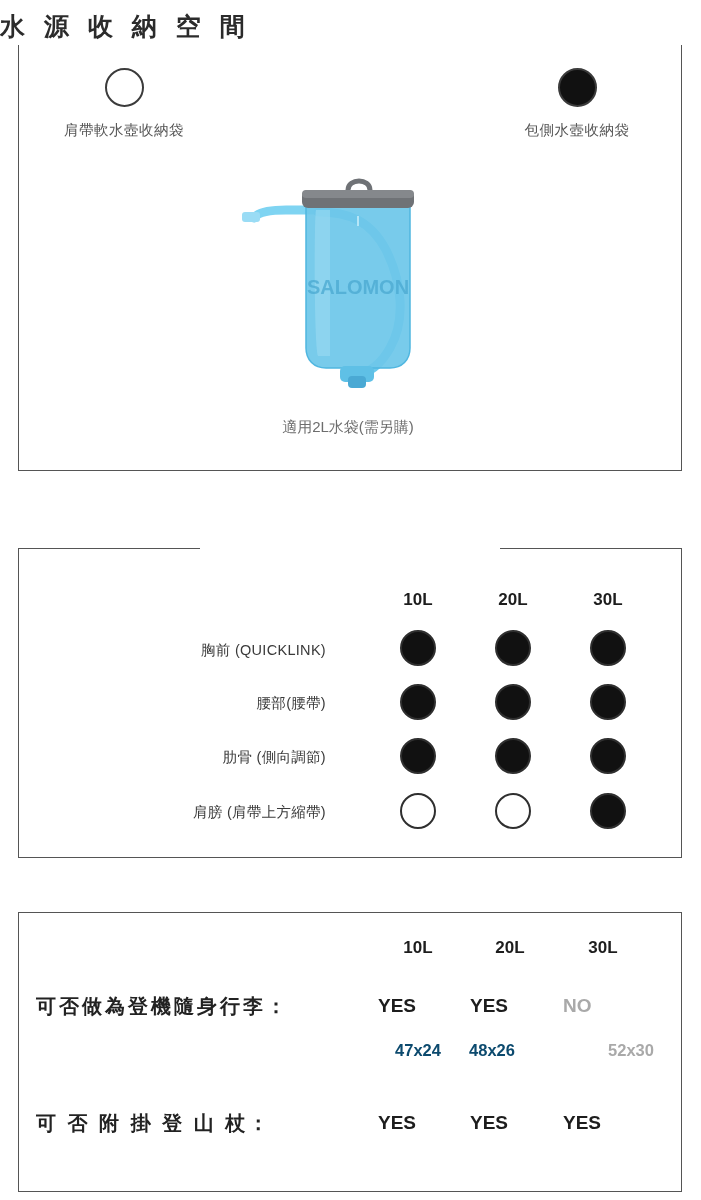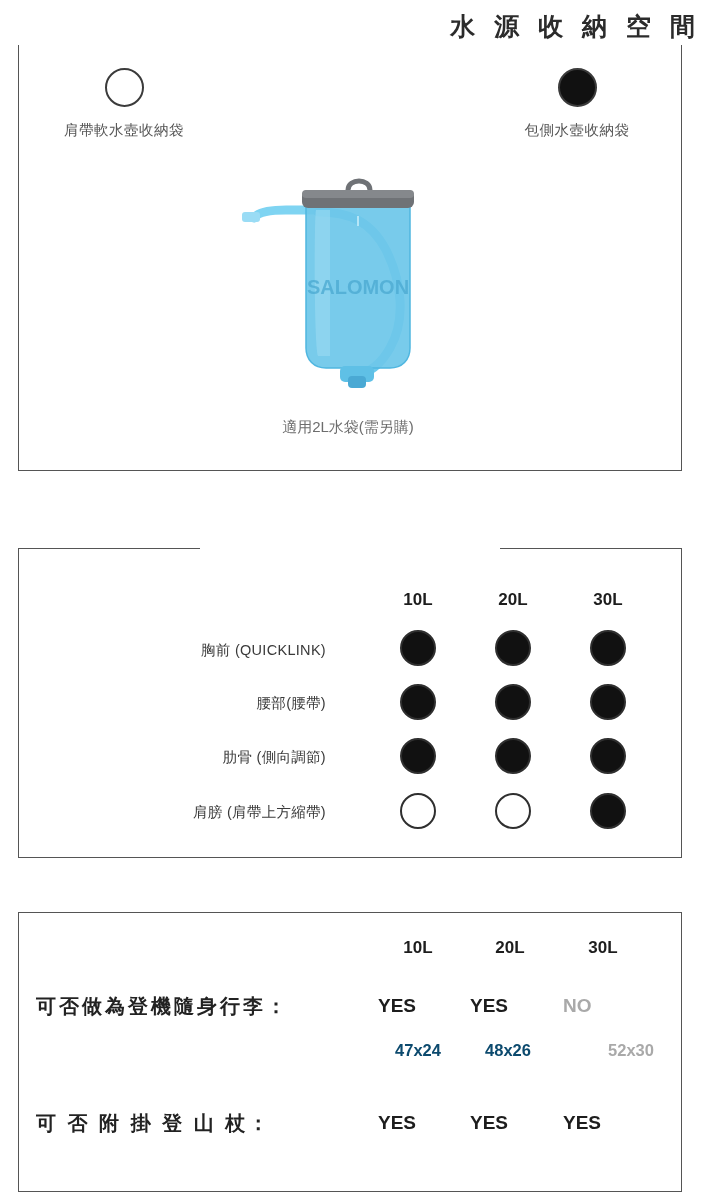--- a/index.html
+++ b/index.html
@@ -30,21 +30,21 @@
     width: 664px;
     height: 443px;
     border: 1px solid #555;
     box-sizing: border-box;
   }
   .sec1-title {
     position: absolute;
     left: 0;
     top: 8px;
     width: 701px;
-    text-align: right;
+    text-align: left;
     font-size: 25px;
     letter-spacing: 6px;
     font-weight: bold;
     color: #2b2b2b;
     background: #ffffff;
     padding: 2px 0;
     z-index: 5;
   }
   .title-mask {
     position: absolute;
@@ -259,21 +259,21 @@
   <div class="s3-head" style="left:378px; top:938px;">10L</div>
   <div class="s3-head" style="left:470px; top:938px;">20L</div>
   <div class="s3-head" style="left:563px; top:938px;">30L</div>
 
   <div class="s3-rowlabel" style="left:36px; top:993px;">可否做為登機隨身行李：</div>
   <div class="s3-val" style="left:378px; top:995px;">YES</div>
   <div class="s3-val" style="left:470px; top:995px;">YES</div>
   <div class="s3-val muted" style="left:563px; top:995px;">NO</div>
 
   <div class="s3-sub" style="left:378px; top:1041px;">47x24</div>
-  <div class="s3-sub" style="left:468px; top:1041px;">48x26</div>
+  <div class="s3-sub" style="left:452px; top:1041px;">48x26</div>
   <div class="s3-sub muted" style="left:591px; top:1041px;">52x30</div>
 
   <div class="s3-rowlabel" style="left:36px; top:1110px;">可 否 附 掛 登 山 杖：</div>
   <div class="s3-val" style="left:378px; top:1112px;">YES</div>
   <div class="s3-val" style="left:470px; top:1112px;">YES</div>
   <div class="s3-val" style="left:563px; top:1112px;">YES</div>
 
 </div>
 
 </body></html>

